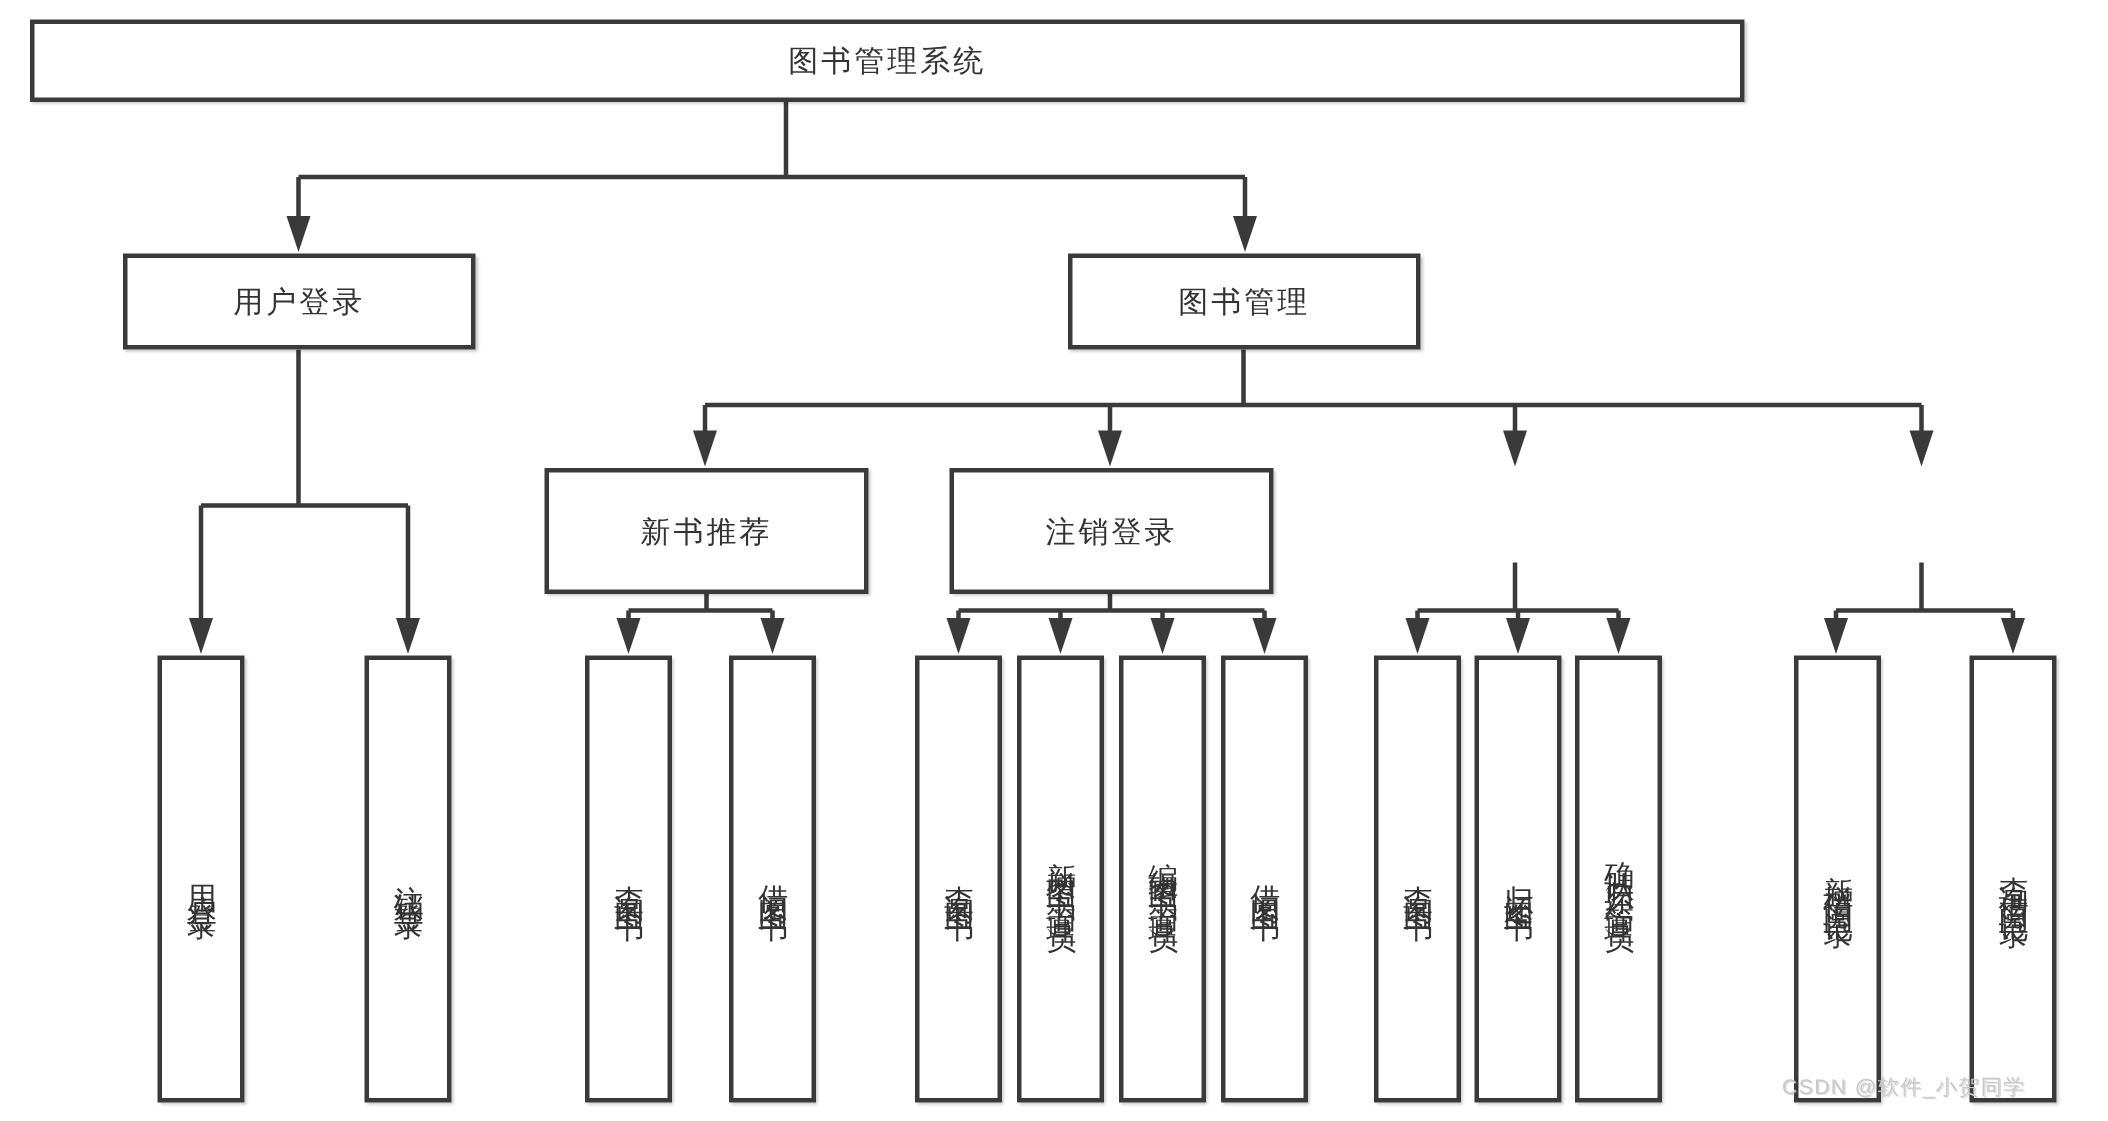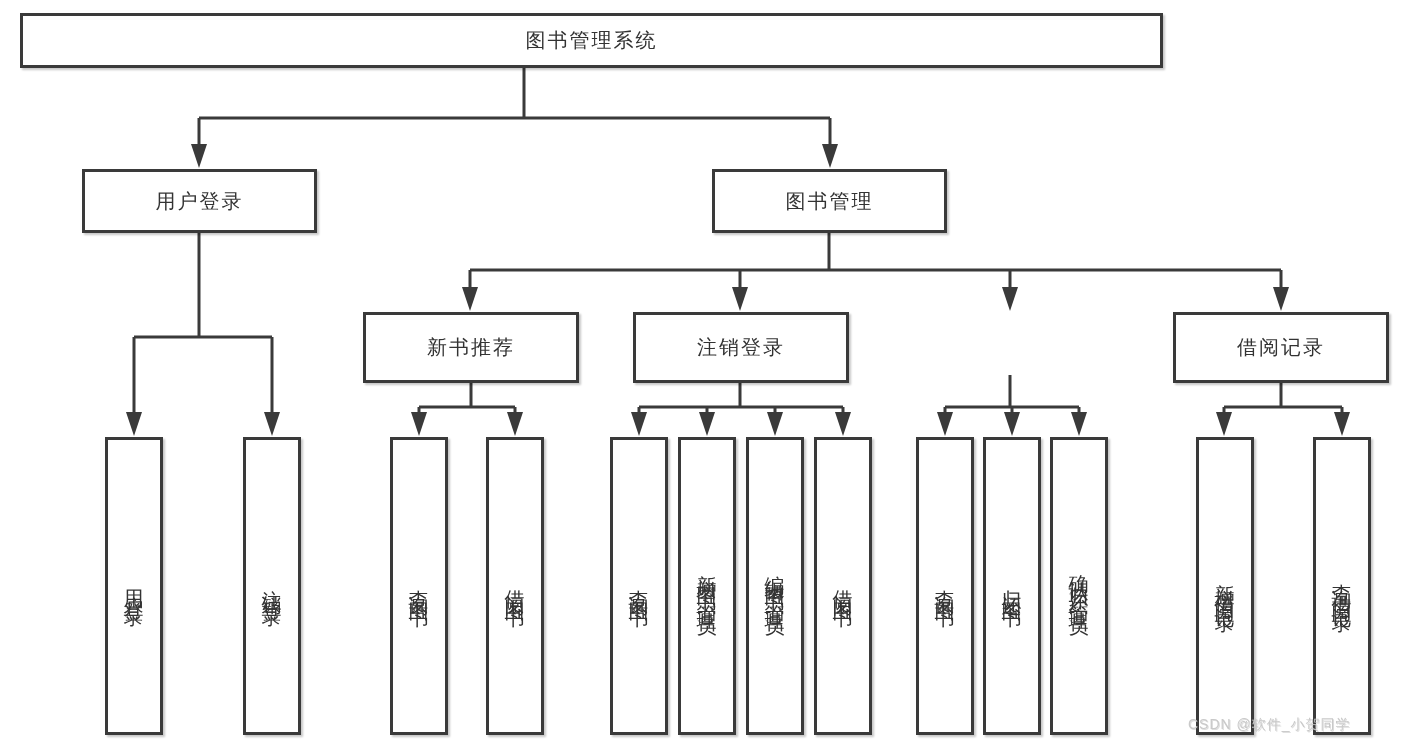--- a/index.html
+++ b/index.html
@@ -25,21 +25,21 @@
   .vlabel{
     writing-mode:vertical-rl;
     text-orientation:mixed;
     font-size:20px;color:#333333;
     letter-spacing:6px;line-height:1;
     white-space:nowrap;
   }
   .root{left:20px;top:13px;width:1143px;height:55px;}
   .lvl2-a{left:82px;top:169px;width:235px;height:64px;}
   .lvl2-b{left:712px;top:169px;width:235px;height:64px;}
-  .lvl3{top:312px;width:216px;height:71px;}
+  .lvl3{top:312px;width:216px;height:84px;}
   .leaf{top:437px;width:58px;height:298px;}
   .watermark{
     position:absolute;left:1188px;top:716px;
     font-size:14px;color:#c9c9c9;letter-spacing:1px;white-space:nowrap;
     text-shadow:1px 1px 0 rgba(120,120,120,0.25);
   }
 </style>
 </head>
 <body>
 
@@ -98,23 +98,20 @@
   <div class="box lvl2-b">
     <span class="hlabel">图书管理</span>
   </div>
 
   <div class="box lvl3" style="left:363px">
     <span class="hlabel">新书推荐</span>
   </div>
   <div class="box lvl3" style="left:633px">
     <span class="hlabel">注销登录</span>
   </div>
-  <div class="box lvl3" style="left:1173px">
-    <span class="hlabel">借阅记录</span>
-  </div>
 
   <div class="box leaf" style="left:105px">
     <span class="vlabel">用户登录</span>
   </div>
   <div class="box leaf" style="left:243px">
     <span class="vlabel">注销登录</span>
   </div>
 
   <div class="box leaf" style="left:390px">
     <span class="vlabel">查询图书</span>

